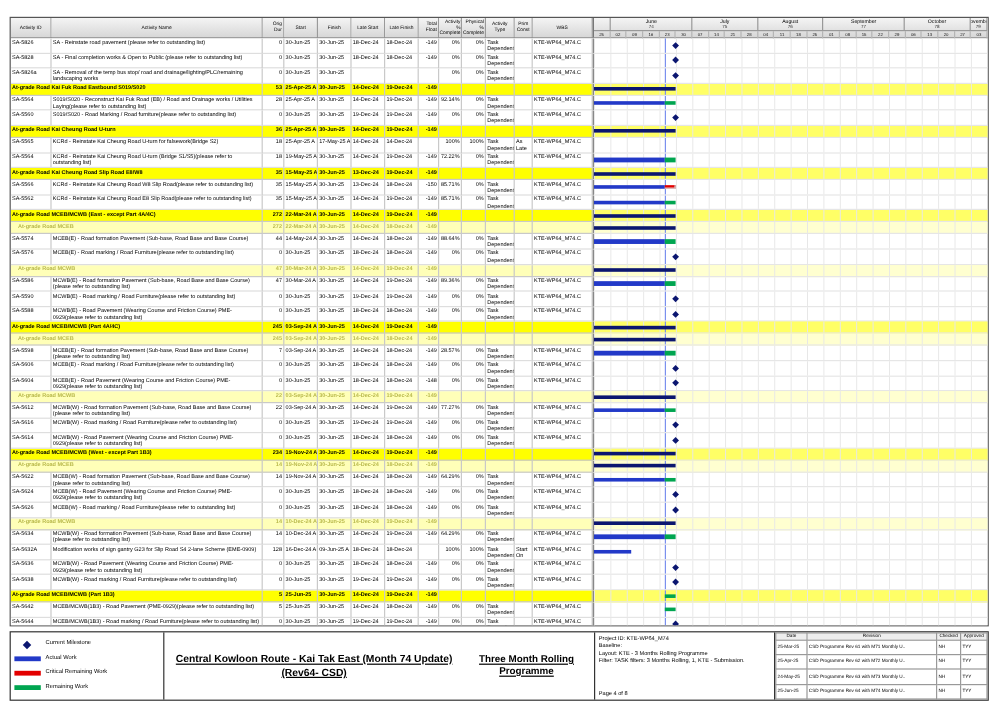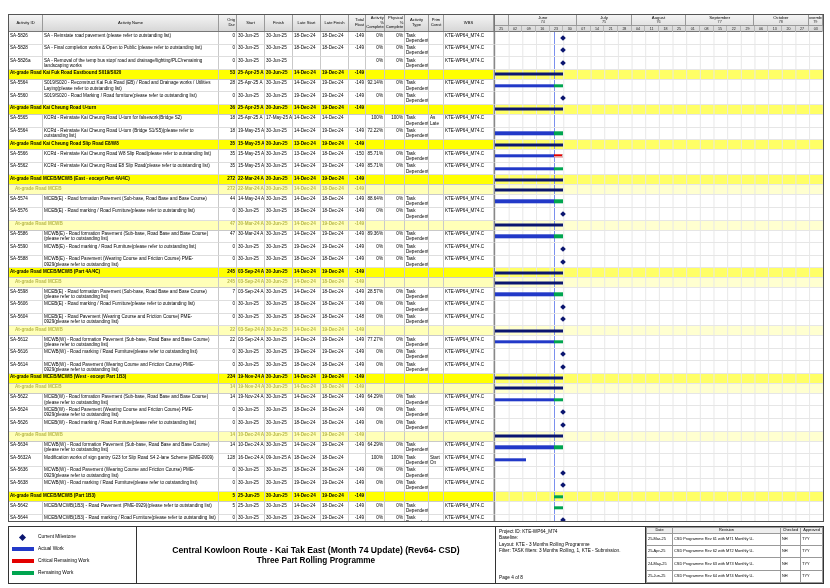--- a/index.html
+++ b/index.html
@@ -53,21 +53,21 @@
   .bar.c { background:#e30000; }
   .bar.y { background:#0b1670; height:3px; }
   .bar.m { width:4px; height:4px; background:#0b1670; transform:translateY(-50%) rotate(45deg); }
 
   
   .footer { position:absolute; left:8px; bottom:4px; width:816px; height:58px; border:1.5px solid #333; display:flex; background:#fff; }
   .legend { flex:0 0 128px; border-right:1px solid #333; padding:4px 3px; display:flex; flex-direction:column; justify-content:space-around; }
   .litem { display:flex; align-items:center; font-size:4.8px; line-height:6px; }
   .sw { display:inline-block; width:22px; height:3.5px; margin-right:4px; flex:0 0 auto; }
   .sw-milestone { width:5px; height:5px; margin-left:8px; margin-right:13px; transform:rotate(45deg); }
-  .titleblock { flex:1 1 auto; display:flex; flex-direction:column; align-items:center; justify-content:center; text-align:center; padding:2px; }
+  .titleblock { flex:1 1 auto; display:flex; flex-direction:row; align-items:center; justify-content:center; text-align:center; padding:2px;text-decoration:underline; }
   .t1 { font-size:8.6px; font-weight:bold; line-height:11px; }
   .t2 { font-size:8.2px; font-weight:bold; line-height:10px; }
   .infoblock { flex:0 0 150px; border-left:1px solid #333; padding:2px 3px; display:flex; flex-direction:column; font-size:4.7px; line-height:6.4px; }
   .infoblock .pg { margin-top:auto; }
   .revblock { flex:0 0 178px; border-left:1px solid #333; display:flex; flex-direction:column; }
   .revtable { width:100%; border-collapse:collapse; table-layout:fixed; height:100%; }
   .revtable th, .revtable td { border:0.5px solid #999; font-size:3.9px; line-height:4.6px; padding:0 1px; overflow:hidden; white-space:nowrap; font-weight:normal; text-align:left; }
   .revtable th { background:#eee; text-align:center; }
   .col-date { width:26px; } .col-chk { width:20px; } .col-app { width:22px; }
 </style>
@@ -919,21 +919,21 @@
           <span class="sw sw-critical" style="background: rgb(227, 0, 0);"></span>
           <span>Critical Remaining Work</span>
         </div>
         <div class="litem">
           <span class="sw sw-remaining" style="background: rgb(0, 165, 80);"></span>
           <span>Remaining Work</span>
         </div>
       </div>
     <div class="titleblock">
       <div class="t1">Central Kowloon Route - Kai Tak East (Month 74 Update) (Rev64- CSD)</div>
-      <div class="t2">Three Part Rolling Programme</div>
+      <div class="t2">Three Month Rolling Programme</div>
     </div>
     <div class="infoblock">
       <div>Project ID: KTE-WP64_M74</div>
       <div>Baseline:</div>
       <div>Layout: KTE - 3 Months Rolling Programme</div>
       <div>Filter: TASK filters: 3 Months Rolling, 1, KTE - Submission.</div>
       <div class="pg">Page 4 of 8</div>
     </div>
     <div class="revblock">
       <table class="revtable">

